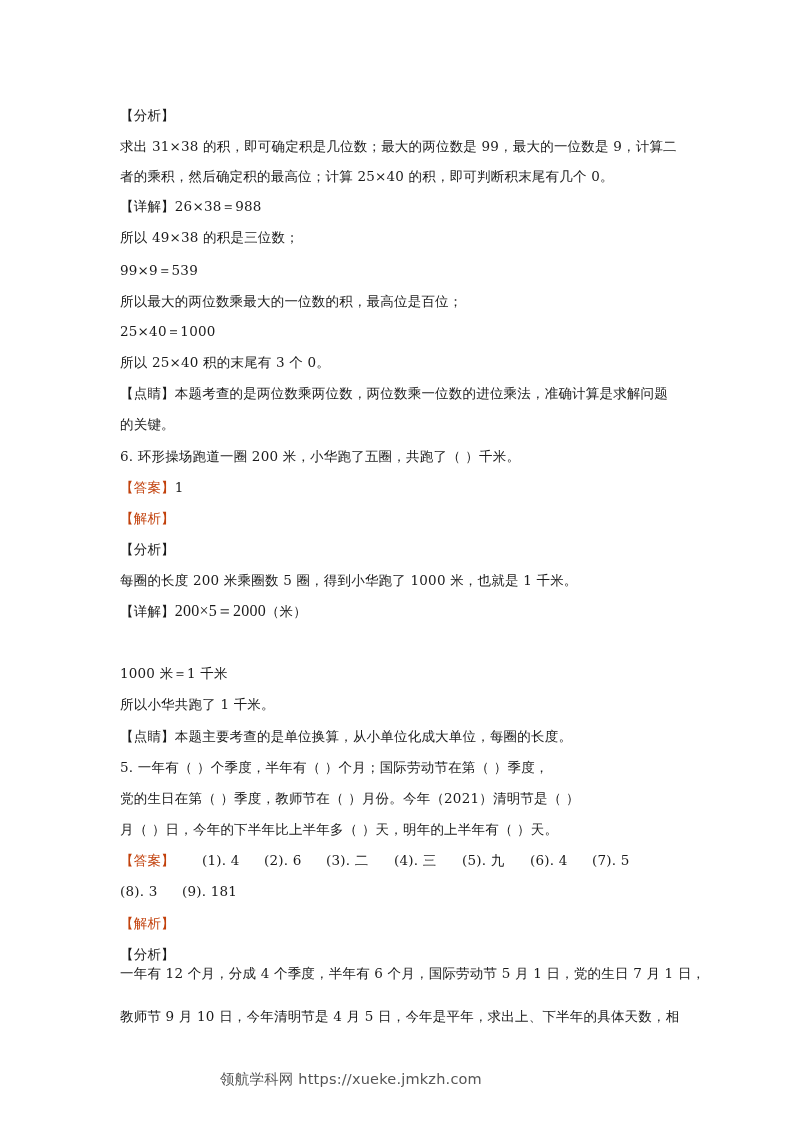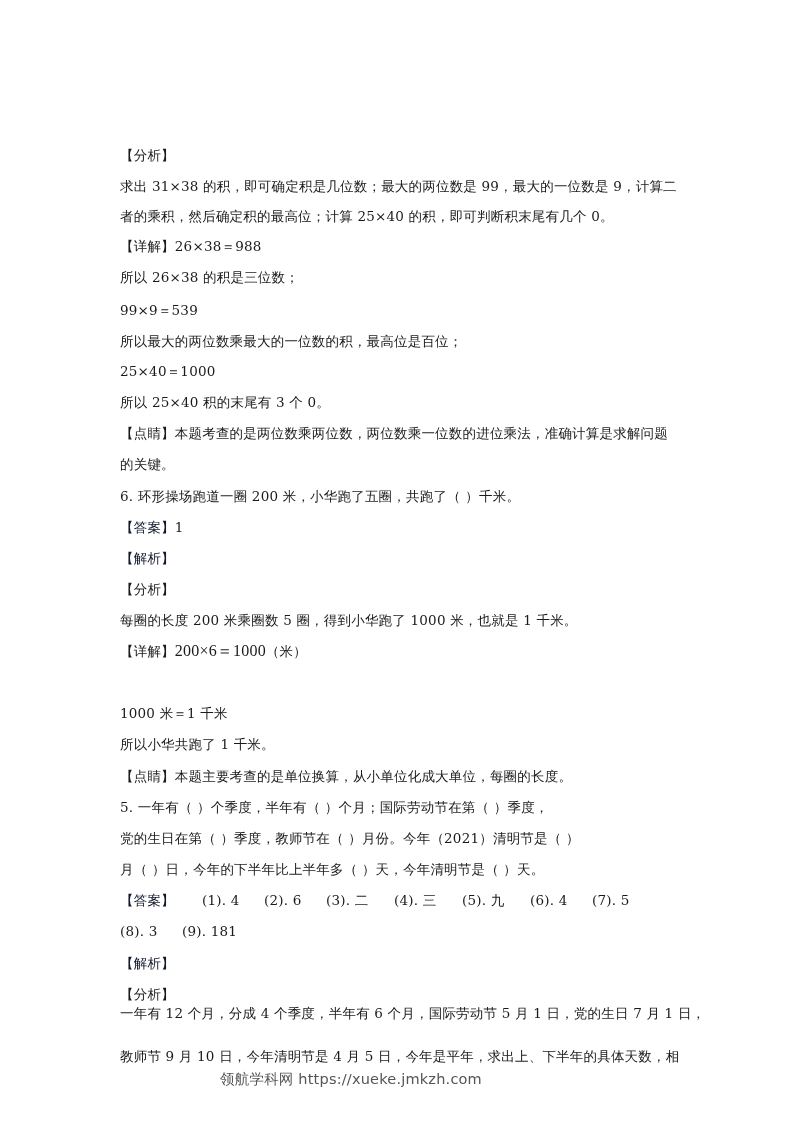--- a/index.html
+++ b/index.html
@@ -21,24 +21,23 @@
       top: 0;
       width: 560px;
     }
     .line {
       position: absolute;
       left: 0;
       white-space: nowrap;
       font-size: 13.5px;
       line-height: 18px;
       letter-spacing: 0.2px;
-      margin-top: 40px;
     }
     .blue {
-      color: #0f172a;
+      color: #c2410c;
     }
     .eq-big {
       font-family: "Liberation Serif", "DejaVu Serif", serif;
       font-size: 16px;
     }
     .answers span.ans {
       display: inline-block;
       margin-right: 0;
     }
     .footer {
@@ -58,51 +57,51 @@
 
 <div class="page">
 
   <div class="line" style="top:106px">【分析】</div>
   <div class="line" style="top:137px">求出 31×38 的积，即可确定积是几位数；最大的两位数是 99，最大的一位数是 9，计算二</div>
   <div class="line" style="top:167px">者的乘积，然后确定积的最高位；计算 25×40 的积，即可判断积末尾有几个 0。</div>
 
   <div class="line" style="top:197px">
     <span>【详解】</span><span>26×38＝988</span>
   </div>
-  <div class="line" style="top:228px">所以 26×38 的积是三位数；</div>
+  <div class="line" style="top:228px">所以 49×38 的积是三位数；</div>
   <div class="line" style="top:261px">99×9＝539</div>
   <div class="line" style="top:292px">所以最大的两位数乘最大的一位数的积，最高位是百位；</div>
   <div class="line" style="top:322px">25×40＝1000</div>
   <div class="line" style="top:353px">所以 25×40 积的末尾有 3 个 0。</div>
 
   <div class="line" style="top:384px">
     <span>【点睛】</span><span>本题考查的是两位数乘两位数，两位数乘一位数的进位乘法，准确计算是求解问题</span>
   </div>
   <div class="line" style="top:415px">的关键。</div>
 
   <div class="line" style="top:447px">6. 环形操场跑道一圈 200 米，小华跑了五圈，共跑了（          ）千米。</div>
   <div class="line" style="top:478px">
     <span class="blue">【答案】</span><span>1</span>
   </div>
   <div class="line blue" style="top:509px">【解析】</div>
   <div class="line" style="top:540px">【分析】</div>
   <div class="line" style="top:571px">每圈的长度 200 米乘圈数 5 圈，得到小华跑了 1000 米，也就是 1 千米。</div>
 
   <div class="line" style="top:602px">
-    <span>【详解】</span><span class="eq-big">200×6＝1000</span><span>（米）</span>
+    <span>【详解】</span><span class="eq-big">200×5＝2000</span><span>（米）</span>
   </div>
   <div class="line" style="top:664px">1000 米＝1 千米</div>
   <div class="line" style="top:695px">所以小华共跑了 1 千米。</div>
   <div class="line" style="top:727px">
     <span>【点睛】</span><span>本题主要考查的是单位换算，从小单位化成大单位，每圈的长度。</span>
   </div>
 
   <div class="line" style="top:758px">5. 一年有（          ）个季度，半年有（          ）个月；国际劳动节在第（          ）季度，</div>
   <div class="line" style="top:789px">党的生日在第（          ）季度，教师节在（          ）月份。今年（2021）清明节是（          ）</div>
-  <div class="line" style="top:820px">月（          ）日，今年的下半年比上半年多（          ）天，今年清明节是（          ）天。</div>
+  <div class="line" style="top:820px">月（          ）日，今年的下半年比上半年多（          ）天，明年的上半年有（          ）天。</div>
 
   <div class="line answers" style="top:851px">
     <span class="blue" style="display:inline-block;width:82px">【答案】</span><span class="ans" style="width:62px">(1). 4</span><span class="ans" style="width:62px">(2). 6</span><span class="ans" style="width:68px">(3). 二</span><span class="ans" style="width:68px">(4). 三</span><span class="ans" style="width:68px">(5). 九</span><span class="ans" style="width:62px">(6). 4</span><span class="ans">(7). 5</span>
   </div>
   <div class="line answers" style="top:882px">
     <span class="ans" style="width:62px">(8). 3</span><span class="ans">(9). 181</span>
   </div>
 
   <div class="line blue" style="top:914px">【解析】</div>
   <div class="line" style="top:945px">【分析】</div>

